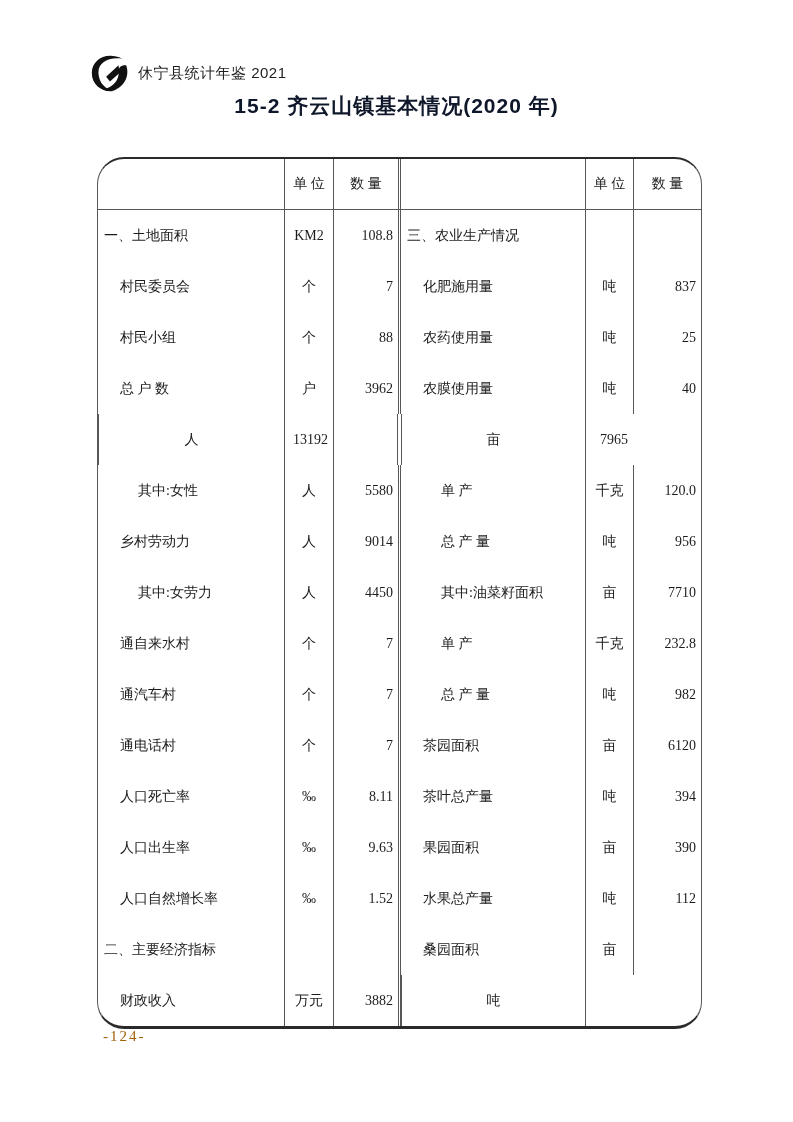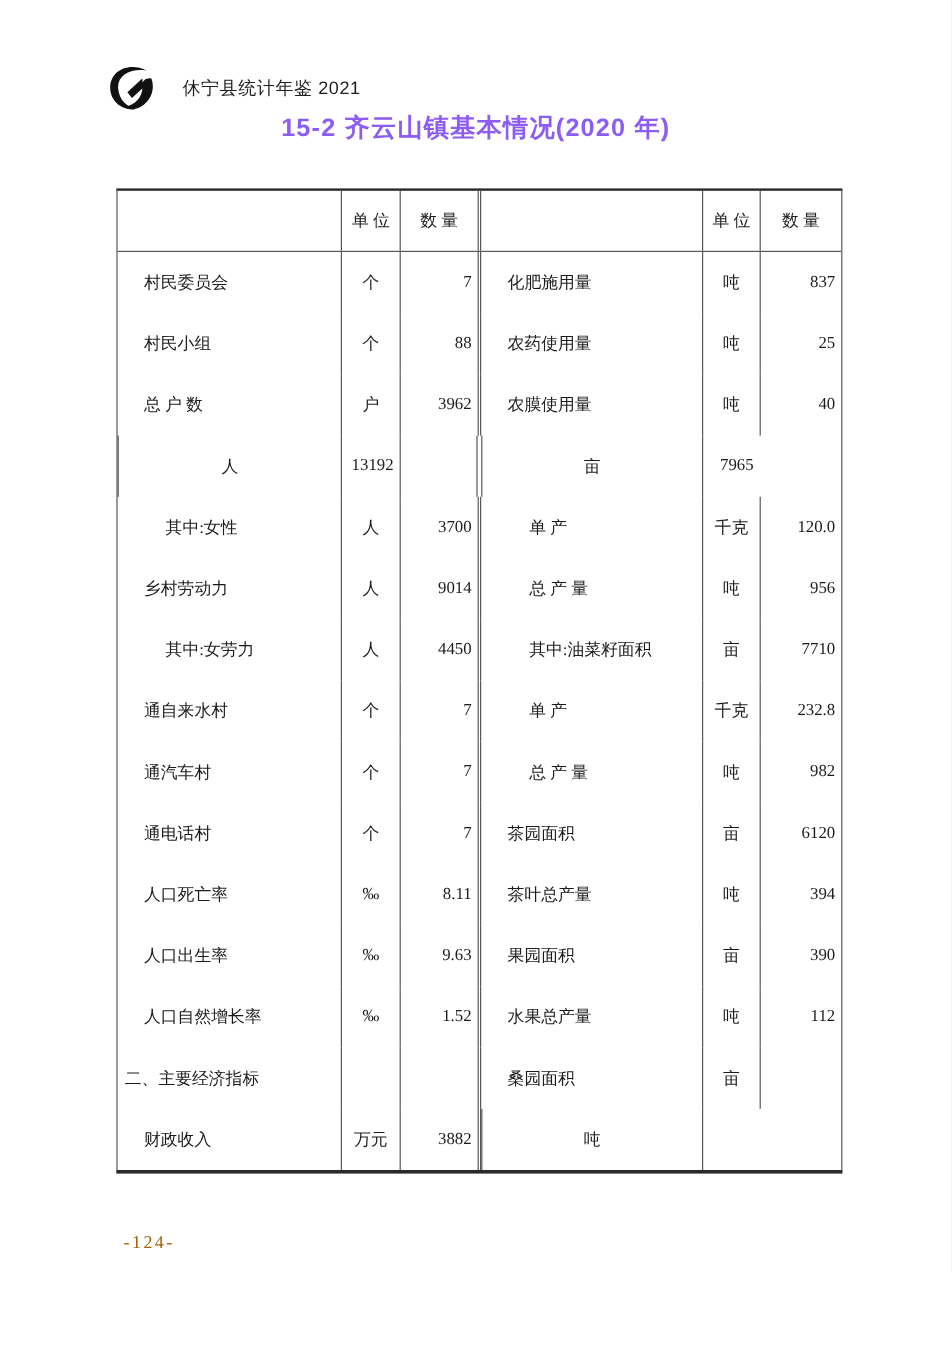--- a/index.html
+++ b/index.html
@@ -7,44 +7,45 @@
     position:relative;
     width:793px;height:1122px;
     background:#ffffff;
     font-family:"Liberation Serif","DejaVu Serif",serif;
     color:#1b1b1b;
     overflow:hidden;
   }
   
   .doc-header{
     position:absolute;left:88px;top:52px;
-    display:flex;align-items:center;gap:22px;
+    display:flex;align-items:center;gap:8px;
   }
   .logo{width:42px;height:42px;display:inline-block;}
   .doc-header-text{
     font-family:"Liberation Sans","DejaVu Sans",sans-serif;
     font-size:15px;color:#1f1f1f;letter-spacing:0.5px;
   }
   
   .table-title{
     position:absolute;top:92px;left:0;width:100%;
     margin:0;text-align:center;
     font-family:"Liberation Sans","DejaVu Sans",sans-serif;
-    font-weight:bold;font-size:21px;color:#8b5cf6;
+    font-weight:bold;font-size:21px;color:#0f172a;
     letter-spacing:1px;
   }
   
   .stat-table{
     position:absolute;left:97px;top:157px;width:603px;
     border-top:2px solid #2a2a2a;
     border-bottom:3px solid #2a2a2a;
     border-left:1px solid #575757;
     border-right:1px solid #575757;
     box-sizing:content-box;
     font-size:14px;
+    border-radius:27px;
   }
   .row{
     display:grid;
     grid-template-columns:186px 49px 65px 3px 184px 48px 68px;
   }
   .thead{height:50px;border-bottom:1px solid #575757;}
   .tbody .row{height:51px;}
   .cell{
     display:flex;align-items:center;
     overflow:hidden;white-space:nowrap;
@@ -86,20 +87,29 @@
       <div class="cell label"></div>
       <div class="cell hcell" style="border-left:1px solid #575757;">单 位</div>
       <div class="cell hcell" style="border-left:1px solid #575757;">数 量</div>
       <div class="cell divider"></div>
       <div class="cell label"></div>
       <div class="cell hcell" style="border-left:1px solid #575757;">单 位</div>
       <div class="cell hcell" style="border-left:1px solid #575757;">数 量</div>
     </div>
     <div class="tbody">
         <div class="row">
+          <div class="cell label ind0">一、土地面积</div>
+          <div class="cell unit">KM2</div>
+          <div class="cell value">108.8</div>
+          <div class="cell divider"></div>
+          <div class="cell label ind0">三、农业生产情况</div>
+          <div class="cell unit"></div>
+          <div class="cell value"></div>
+        </div>
+        <div class="row">
           <div class="cell label ind1">村民委员会</div>
           <div class="cell unit">个</div>
           <div class="cell value">7</div>
           <div class="cell divider"></div>
           <div class="cell label ind1">化肥施用量</div>
           <div class="cell unit">吨</div>
           <div class="cell value">837</div>
         </div>
         <div class="row">
           <div class="cell label ind1">村民小组</div>
@@ -123,21 +133,21 @@
           <div class="cell unit">人</div>
           <div class="cell value">13192</div>
           <div class="cell divider"></div>
           <div class="cell label ind1">油料播种面积</div>
           <div class="cell unit">亩</div>
           <div class="cell value">7965</div>
         </div>
         <div class="row">
           <div class="cell label ind2">其中:女性</div>
           <div class="cell unit">人</div>
-          <div class="cell value">3700</div>
+          <div class="cell value">5580</div>
           <div class="cell divider"></div>
           <div class="cell label ind2">单  产</div>
           <div class="cell unit">千克</div>
           <div class="cell value">120.0</div>
         </div>
         <div class="row">
           <div class="cell label ind1">乡村劳动力</div>
           <div class="cell unit">人</div>
           <div class="cell value">9014</div>
           <div class="cell divider"></div>

